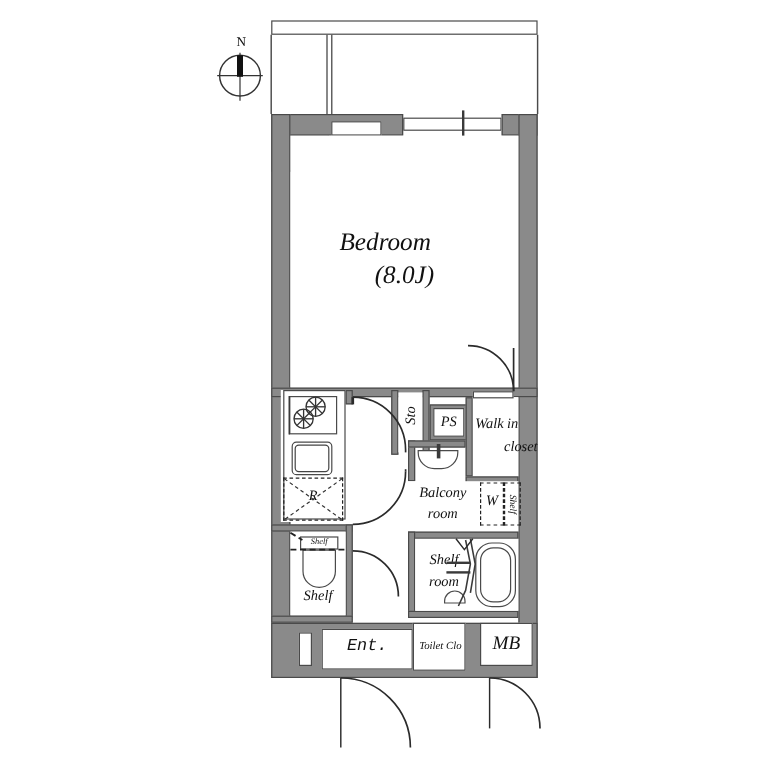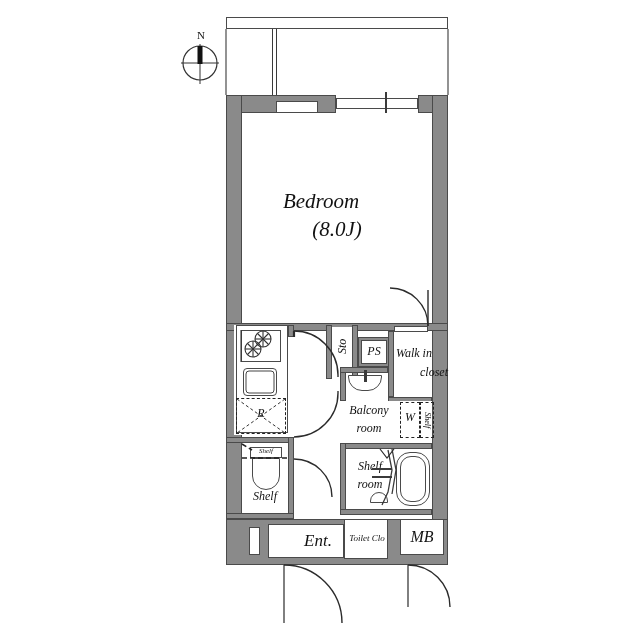--- a/index.html
+++ b/index.html
@@ -159,21 +159,21 @@
   <div class="lbl tiny" style="left:252px; top:448px; width:28px; font-size:7px;">Shelf</div>
 
   <div class="thin" style="left:252px; top:458px; width:28px; height:32px; border-radius:0 0 14px 14px;"></div>
   <div class="lbl mid" style="left:240px; top:490px; width:50px;">Shelf</div>
 
   <div class="wall" style="left:226px; top:513px; width:68px; height:6px;"></div>
 
   <div class="wall" style="left:226px; top:519px; width:222px; height:46px;"></div>
 
   <div class="thin" style="left:268px; top:524px; width:76px; height:34px;"></div>
-  <div class="lbl mid" style="left:292px; top:532px; width:52px; font-size:17px;">Ent.</div>
+  <div class="lbl mid" style="left:280px; top:532px; width:52px; font-size:14px;font-family:Liberation Mono, monospace;">Ent.</div>
 
   <div class="thin" style="left:249px; top:527px; width:11px; height:28px;"></div>
 
   <div class="thin" style="left:344px; top:519px; width:44px; height:40px;"></div>
   <div class="lbl tiny" style="left:344px; top:534px; width:46px; font-size:9px;">Toilet Clo</div>
 
   <div class="thin" style="left:400px; top:519px; width:44px; height:36px;"></div>
   <div class="lbl mid" style="left:400px; top:529px; width:44px; font-size:16px;">MB</div>
 
   <svg class="ov" viewBox="0 0 640 640">

